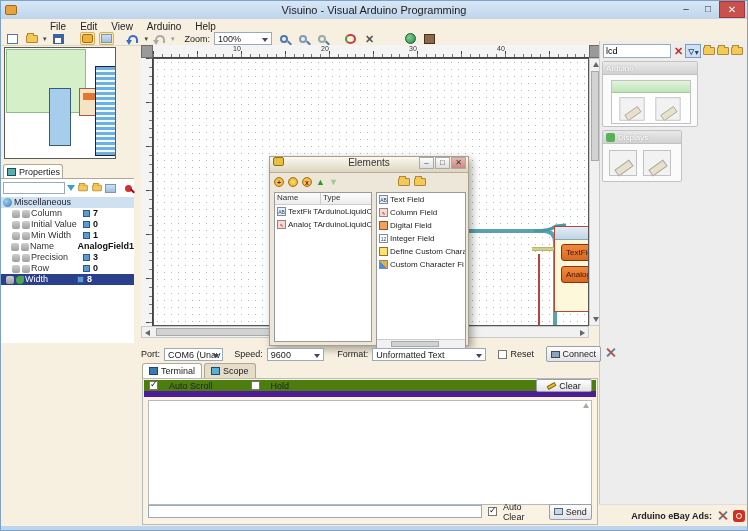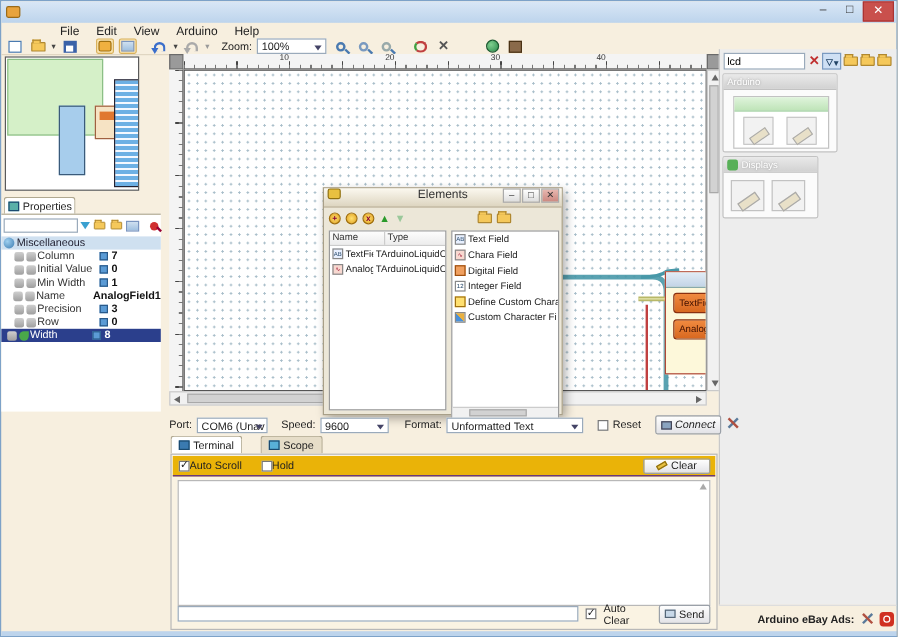--- a/index.html
+++ b/index.html
@@ -121,27 +121,27 @@
   .thumb { position:absolute; width:28px; height:26px; background:#f2f2f2; border:1px solid #c2c2c2; }
   .thumb::after { content:""; position:absolute; left:5px; top:13px; width:16px; height:6px; background:#e8e0c8; border:1px solid #aaa; transform:rotate(-35deg); }
   .greenblock { position:absolute; background:#fff; border:1px solid #c2c2c2; }
   .greenblock .gh { height:12px; background:linear-gradient(#e0f4dc,#bfe4b8); border-bottom:1px solid #9c9; }
 
   
   .connbar { left:140px; top:344px; width:460px; height:18px; display:flex; align-items:center; gap:4px; font-size:9px; }
   .cb { width:9px; height:9px; border:1px solid #777; background:#fff; display:inline-block; position:relative; flex:none;}
   .cb.checked::after { content:"✓"; position:absolute; left:0px; top:-3px; font-size:9px; color:#222; }
   .btn { background:linear-gradient(#fefefe,#e3e3e7); border:1px solid #9aa0a8; border-radius:2px; font-size:9px; display:flex; align-items:center; justify-content:center; gap:3px; }
-  .tabs { left:141px; top:362px; display:flex; gap:15px; }
+  .tabs { left:141px; top:362px; display:flex; gap:2px; }
   .tab { height:15px; border:1px solid #b0a890; border-bottom:none; border-radius:3px 3px 0 0; display:flex; align-items:center; gap:3px; padding:0 6px; font-size:9px; background:#e6ddc8; }
   .tab.active { background:#fff; }
   .tabic { width:9px; height:8px; background:#3a7ab0; border:1px solid #1a4a70; }
   .tabic.scope { background:#58b0d8; }
   .term-box { left:141px; top:377px; width:456px; height:147px; border:1px solid #b8b8b8; background:#faf3e3; }
-  .term-top { position:absolute; left:1px; top:1px; right:1px; height:17px; background:#eab308; border-bottom:1px solid #4c1d95; display:flex; align-items:center; gap:0; padding-left:5px; font-size:9px; }
+  .term-top { position:absolute; left:1px; top:1px; right:1px; height:17px; background:#4d7c0f; border-bottom:6px solid #4c1d95; display:flex; align-items:center; gap:11px; padding-left:5px; font-size:9px; }
   .term-area { position:absolute; left:5px; top:21px; width:444px; height:105px; background:#fff; border:1px solid #b8b8b8; }
   .term-send { position:absolute; left:5px; bottom:4px; right:5px; height:17px; display:flex; align-items:center; gap:6px; font-size:9px; }
   .term-send input { width:356px; height:13px; border:1px solid #9aaabb; }
   .broom { width:9px; height:4px; background:#e8c040; border:1px solid #907010; transform:rotate(-30deg); }
   .plug { width:9px; height:7px; background:#8aa4c0; border:1px solid #445; }
   .sendic { width:9px; height:7px; background:#c8d8e8; border:1px solid #567; }
 
   .adstrip { left:598px; top:503px; width:150px; height:22px; background:#f7efdf; border-top:1px solid #ddd; display:flex; align-items:center; justify-content:flex-end; gap:5px; padding-right:4px; }
   .ad-label { font-size:9px; font-weight:bold; color:#222; }
   .tools-ic { width:11px; height:11px; position:relative; }
@@ -152,20 +152,21 @@
   .bottomedge { left:0; top:525px; width:100%; height:6px; background:#bdd4ec; }
 </style>
 </head>
 <body>
 
 <div id="win">
 
   
   <div class="abs titlebar">
     <span class="appicon"></span>
+    <span class="title-text">Visuino - Visual Arduino Programming</span>
     <span class="winbtns">
       <span class="wbtn">–</span>
       <span class="wbtn">□</span>
       <span class="wbtn close">✕</span>
     </span>
   </div>
 
   
   <div class="abs menubar">
     <span class="menu-item">File</span>
@@ -397,21 +398,21 @@
       </div>
     </div>
 
     <div class="dlist" style="left:106px;top:35px;width:90px;height:158px;">
       <div class="dlist-row">
         <span class="mini-ic" style="background:#e8f0ff;color:#246;">AB</span>
         <span>Text Field</span>
       </div>
       <div class="dlist-row">
         <span class="mini-ic" style="background:#f8d8d0;color:#902;">∿</span>
-        <span>Chara Field</span>
+        <span>Column Field</span>
       </div>
       <div class="dlist-row">
         <span class="mini-ic" style="background:#f0a060;border-color:#a05010;"></span>
         <span>Digital Field</span>
       </div>
       <div class="dlist-row">
         <span class="mini-ic" style="background:#fff;color:#246;">12</span>
         <span>Integer Field</span>
       </div>
       <div class="dlist-row">
@@ -470,21 +471,21 @@
     <span style="width:4px;"></span>
     <span>Speed:</span>
     <span class="combo" style="width:62px;">9600</span>
     <span style="width:6px;"></span>
     <span>Format:</span>
     <span class="combo" style="width:126px;">Unformatted Text</span>
     <span style="width:4px;"></span>
     <span class="cb"></span>
     <span>Reset</span>
     <span style="width:4px;"></span>
-    <span class="btn" style="width:62px;height:16px;font-style:italic;">
+    <span class="btn" style="width:62px;height:16px;">
       <span class="plug"></span>
       <span>Connect</span>
     </span>
   </div>
   <span class="abs tools-ic" style="left:604px;top:346px;transform:scale(.9);"></span>
 
   
   <div class="abs tabs">
     <span class="tab active">
       <span class="tabic"></span>

